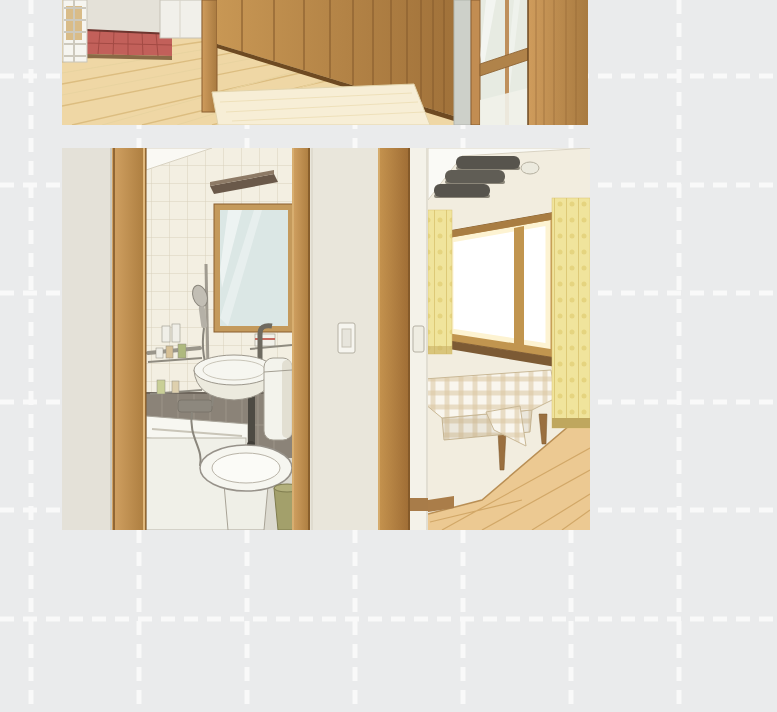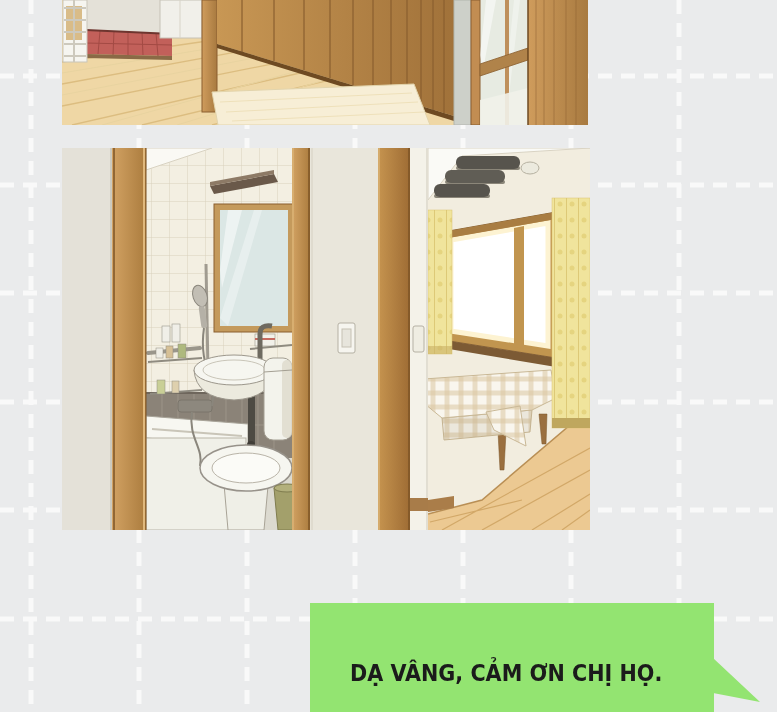--- a/index.html
+++ b/index.html
@@ -370,21 +370,14 @@
           <rect x="383" y="32" width="60" height="4" rx="2" fill="#8b8679"></rect>
           <rect x="383" y="22" width="60" height="13" rx="6" fill="#605d55"></rect>
           <rect x="394" y="18" width="64" height="4" rx="2" fill="#8b8679"></rect>
           <rect x="394" y="8" width="64" height="13" rx="6" fill="#57544d"></rect>
           <ellipse cx="468" cy="20" rx="9" ry="6" fill="#eceade" stroke="#b5b0a0"></ellipse>
         </g>
       </g>
     </svg>
   </div>
 
-  <div class="speech-bubble">
-    <div class="bubble-body"></div>
-    <svg class="bubble-tail" width="48" height="46">
-      <polygon points="0,0 47,44 0,35" fill="var(--bubble-green,#93e471)"></polygon>
-    </svg>
-    <div class="bubble-text">DẠ VÂNG, CẢM ƠN CHỊ HỌ.</div>
-  </div>
 
 </div>
 
 </body></html>

